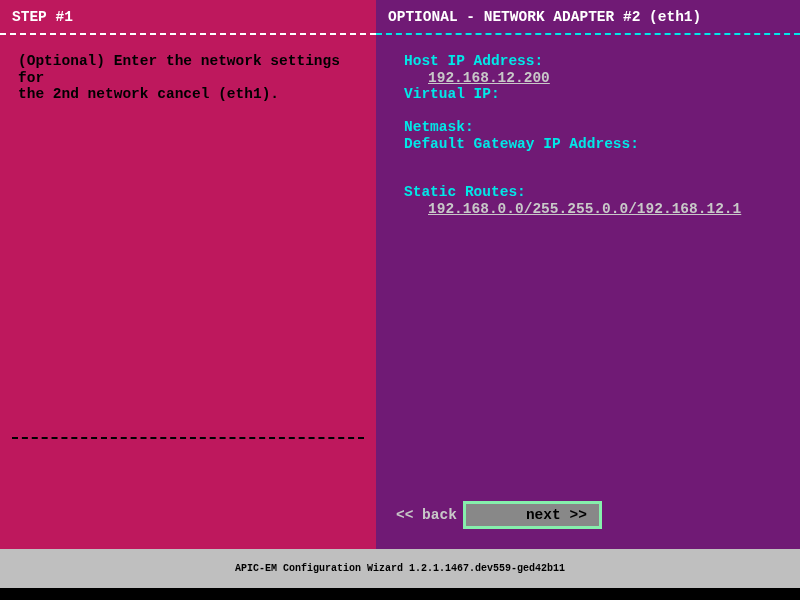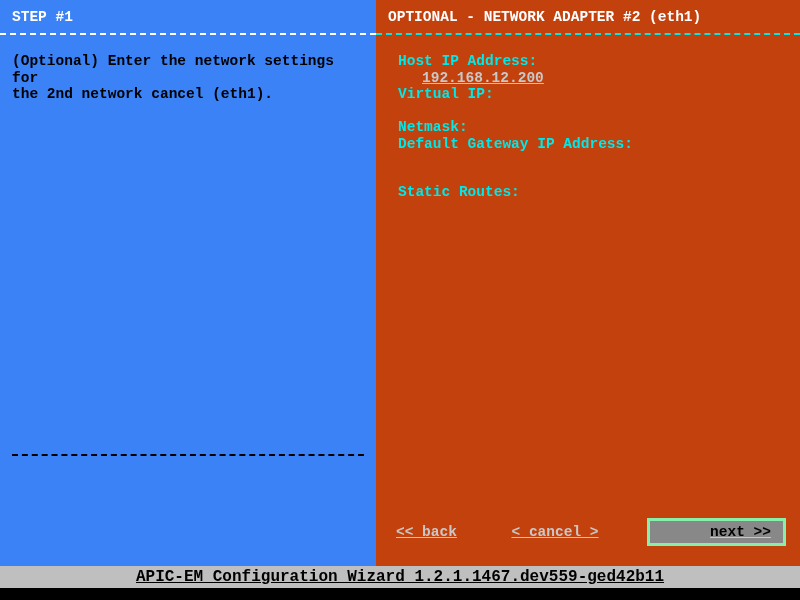--- a/index.html
+++ b/index.html
@@ -22,28 +22,28 @@
       width: 100%;
       height: 100%;
     }
     .main {
       display: flex;
       flex: 1;
       min-height: 0;
     }
     .left-panel {
       width: 376px;
-      background: #3b82f6;
+      background: #be185d;
       display: flex;
       flex-direction: column;
       position: relative;
     }
     .right-panel {
       flex: 1;
-      background: #c2410c;
+      background: #701a75;
       display: flex;
       flex-direction: column;
       position: relative;
     }
     .header {
       padding: 9px 12px 8px;
       color: #fff;
     }
     .header-right {
       padding: 9px 12px 8px;
@@ -70,65 +70,62 @@
     .label {
       color: #00e8e8;
     }
     .value {
       color: #c8c8c8;
       padding-left: 24px;
       text-decoration: underline;
     }
     .line {
       line-height: 1.15;
+      margin-left: 6px;
     }
     .spacer {
       height: 16px;
     }
     .bottom-dashed-left {
       position: absolute;
       bottom: 110px;
       left: 12px;
       right: 12px;
       border-top: 2px dashed #000;
     }
     .footer-buttons {
       position: absolute;
       bottom: 20px;
       left: 0;
       right: 0;
       display: flex;
-      justify-content: space-between;
       align-items: center;
       padding: 0 14px;
       color: #c8c8c8;
-      gap: 10px;
-      text-decoration: underline;
     }
     .btn {
       white-space: nowrap;
       padding: 3px 6px;
     }
     .next-btn-wrap {
       border: 3px solid #86efac;
       padding: 0;
     }
     .next-btn {
       background: #888;
       color: #000;
       padding: 3px 12px 3px 60px;
       white-space: nowrap;
     }
     .status-bar {
       background: #bfbfbf;
       color: #000;
       text-align: center;
-      padding: 2px 0;
-      font-size: 16px;
-      text-decoration: underline;
+      padding: 14px 0;
+      font-size: 10px;
     }
     .bottom-strip {
       height: 12px;
       background: #000;
     }
   </style>
 </head>
 <body>
 
 <div class="container">
@@ -153,25 +150,25 @@
       <div class="content-right">
         <div class="line label">Host IP Address:</div>
         <div class="line value">192.168.12.200</div>
         <div class="line label">Virtual IP:</div>
         <div class="spacer"></div>
         <div class="line label">Netmask:</div>
         <div class="line label">Default Gateway IP Address:</div>
         <div class="spacer"></div>
         <div class="spacer"></div>
         <div class="line label">Static Routes:</div>
+        <div class="line value">192.168.0.0/255.255.0.0/192.168.12.1</div>
       </div>
 
       <div class="footer-buttons">
         <div class="btn">&lt;&lt; back</div>
-        <div class="btn">&lt; cancel &gt;</div>
         <div class="next-btn-wrap">
           <div class="next-btn">next &gt;&gt;</div>
         </div>
       </div>
     </div>
   </div>
 
   <div class="status-bar">
     <span>APIC-EM Configuration Wizard 1.2.1.1467.dev559-ged42b11</span>
   </div>

